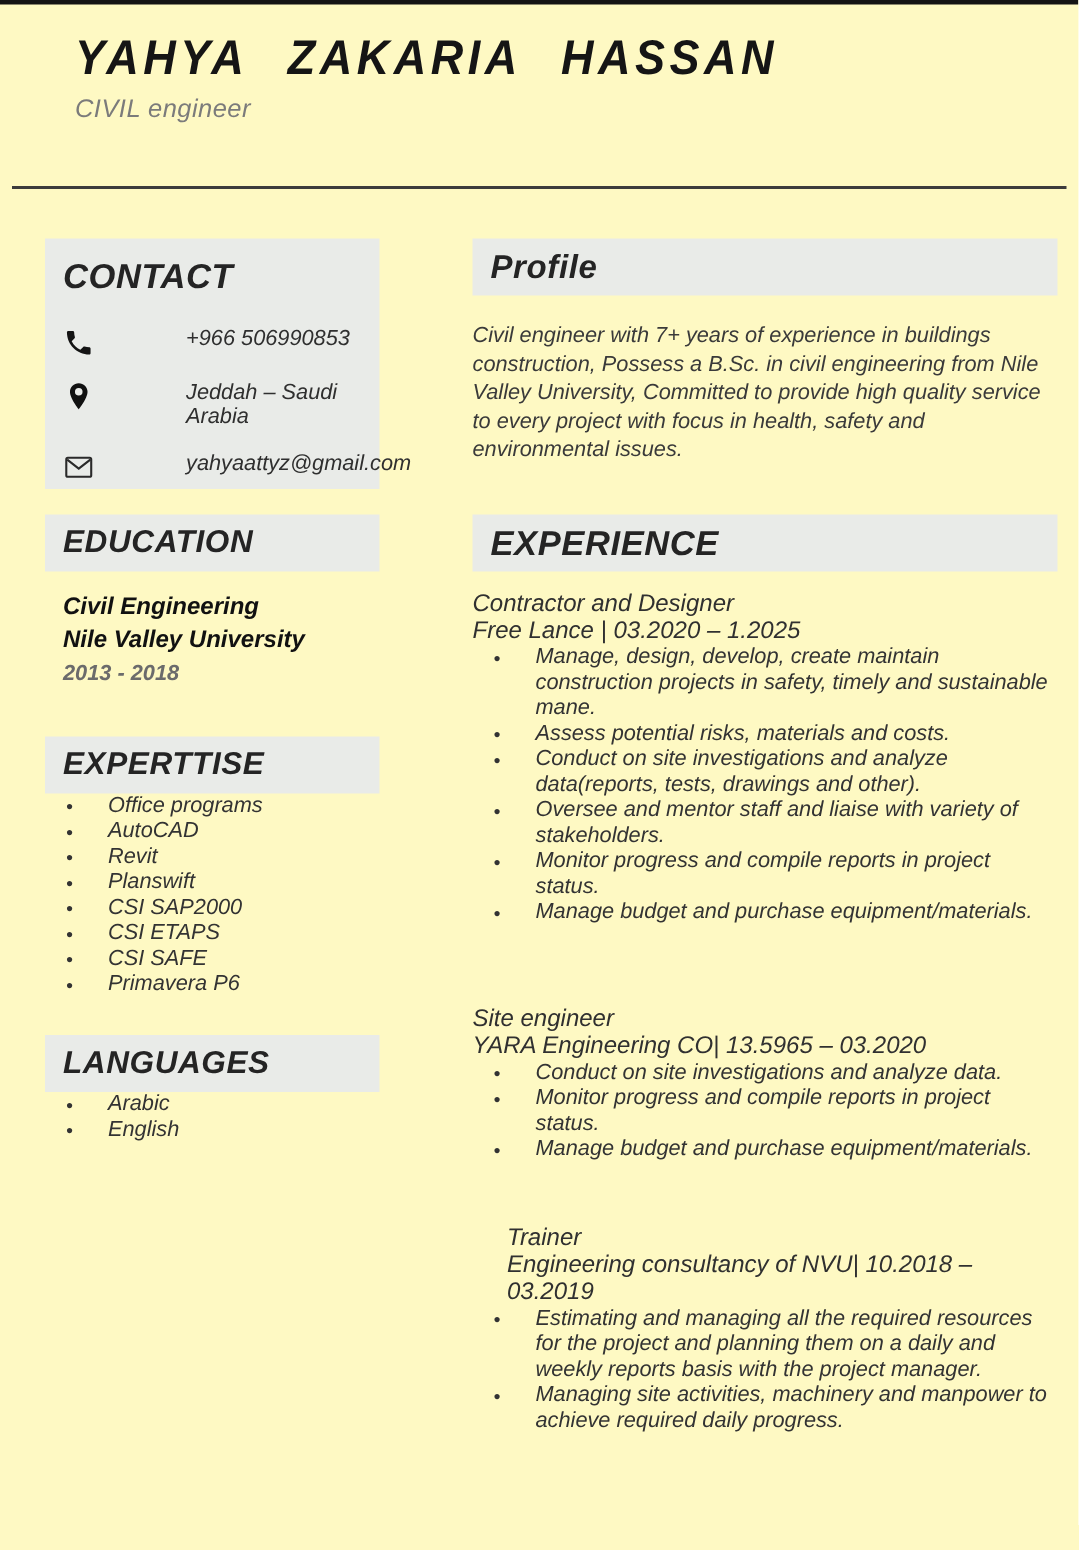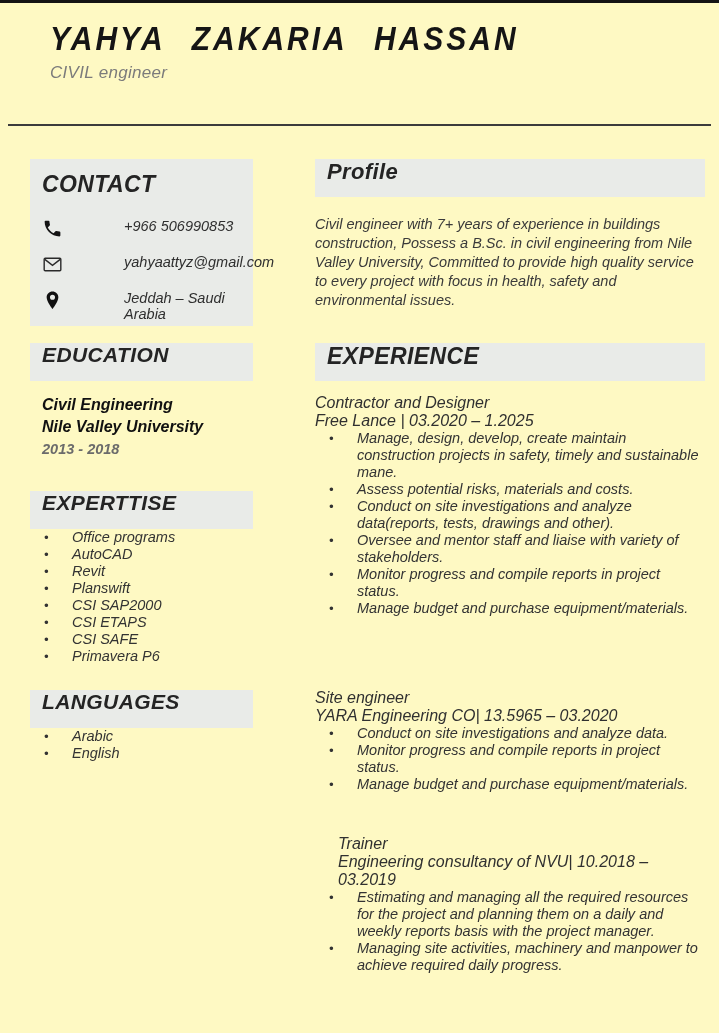--- a/index.html
+++ b/index.html
@@ -22,21 +22,21 @@
     transform:scaleY(1.08);transform-origin:left top;
   }
   .hdr .subtitle{margin-top:7px;font-size:17px;color:#7b7b7b;letter-spacing:0.3px;}
   .hdr-divider{margin:41px 8px 0 8px;height:2px;background:#3c3c3c;}
   
   .columns{display:flex;margin-top:33px;padding-left:30px;}
   .col-left{width:223px;flex:0 0 223px;}
   .col-right{width:390px;flex:0 0 390px;margin-left:62px;}
   
   .strip{
-    background:#e9ebe8;height:38px;display:flex;align-items:flex-start;
+    background:#e9ebe8;height:38px;display:flex;align-items:center;
     padding-left:12px;box-sizing:border-box;
   }
   .strip .stitle{font-size:21px;font-weight:700;color:#242424;letter-spacing:0.4px;}
   
   .contact-box{
     background:#e9ebe8;height:167px;box-sizing:border-box;
     padding:12px 10px 0 12px;
   }
   .contact-box .stitle{font-size:23px;font-weight:700;color:#242424;letter-spacing:0.4px;}
   .contact-items{margin-top:20px;}
@@ -68,21 +68,21 @@
   
   .profile-strip .stitle{font-weight:700;font-size:22px;}
   .profile-text{
     margin:18px 0 0 0;font-size:14.5px;line-height:19px;color:#3a3a3a;
     padding-right:4px;
   }
   .experience-strip{margin-top:33px;}
   .experience-strip .stitle{font-size:23px;}
   .job-head{font-size:16px;color:#303030;line-height:18px;}
   .job1-head{margin-top:13px;}
-  .job2-head{margin-top:72px;}
+  .job2-head{margin-top:54px;}
   .job3-head{margin-top:42px;margin-left:23px;}
   .job-bullets{margin-top:9px;}
   .job2-bullets{margin-top:17px;}
   .job3-bullets{margin-top:11px;}
   .job-bullets li{padding-left:40px;margin-bottom:0;}
   .job-bullets li::before{left:15px;}
 </style>
 </head>
 <body>
 
@@ -105,34 +105,34 @@
           <div class="c-item">
             <span class="ic">
               <svg viewBox="0 0 24 24">
                   <path fill="#141414" d="M6.62 10.79c1.44 2.83 3.76 5.14 6.59 6.59l2.2-2.2c.27-.27.67-.36 1.02-.24 1.12.37 2.33.57 3.57.57.55 0 1 .45 1 1V20c0 .55-.45 1-1 1-9.39 0-17-7.61-17-17 0-.55.45-1 1-1h3.5c.55 0 1 .45 1 1 0 1.25.2 2.45.57 3.57.11.35.03.74-.25 1.02l-2.2 2.2z"></path>
                 </svg>
             </span>
             <span class="ctext">+966 506990853</span>
           </div>
           <div class="c-item">
             <span class="ic">
+              <svg viewBox="0 0 24 24">
+                  <path fill="#111" d="M12 1.8c-3.7 0-6.7 3-6.7 6.4 0 5 6.7 13.4 6.7 13.4s6.7-8.4 6.7-13.4c0-3.4-3-6.4-6.7-6.4zm0 9.3a2.9 2.9 0 1 1 0-5.8 2.9 2.9 0 0 1 0 5.8z"></path>
+                </svg>
+            </span>
+            <span class="ctext">Jeddah – Saudi Arabia</span>
+          </div>
+          <div class="c-item">
+            <span class="ic">
               <svg viewBox="0 0 24 24" fill="none" stroke="#2a2a2a" stroke-width="1.6">
                   <rect x="2.5" y="4.8" width="19" height="14.4" rx="1.2"></rect>
                   <path d="M3.2 6.2 12 13l8.8-6.8"></path>
                 </svg>
             </span>
             <span class="ctext">yahyaattyz@gmail.com</span>
-          </div>
-          <div class="c-item">
-            <span class="ic">
-              <svg viewBox="0 0 24 24">
-                  <path fill="#111" d="M12 1.8c-3.7 0-6.7 3-6.7 6.4 0 5 6.7 13.4 6.7 13.4s6.7-8.4 6.7-13.4c0-3.4-3-6.4-6.7-6.4zm0 9.3a2.9 2.9 0 1 1 0-5.8 2.9 2.9 0 0 1 0 5.8z"></path>
-                </svg>
-            </span>
-            <span class="ctext">Jeddah – Saudi Arabia</span>
           </div>
         </div>
       </section>
 
       <section>
         <div class="strip edu-strip">
           <span class="stitle">EDUCATION</span>
         </div>
         <div class="edu-body">
           <div class="edu-line">Civil Engineering</div>

